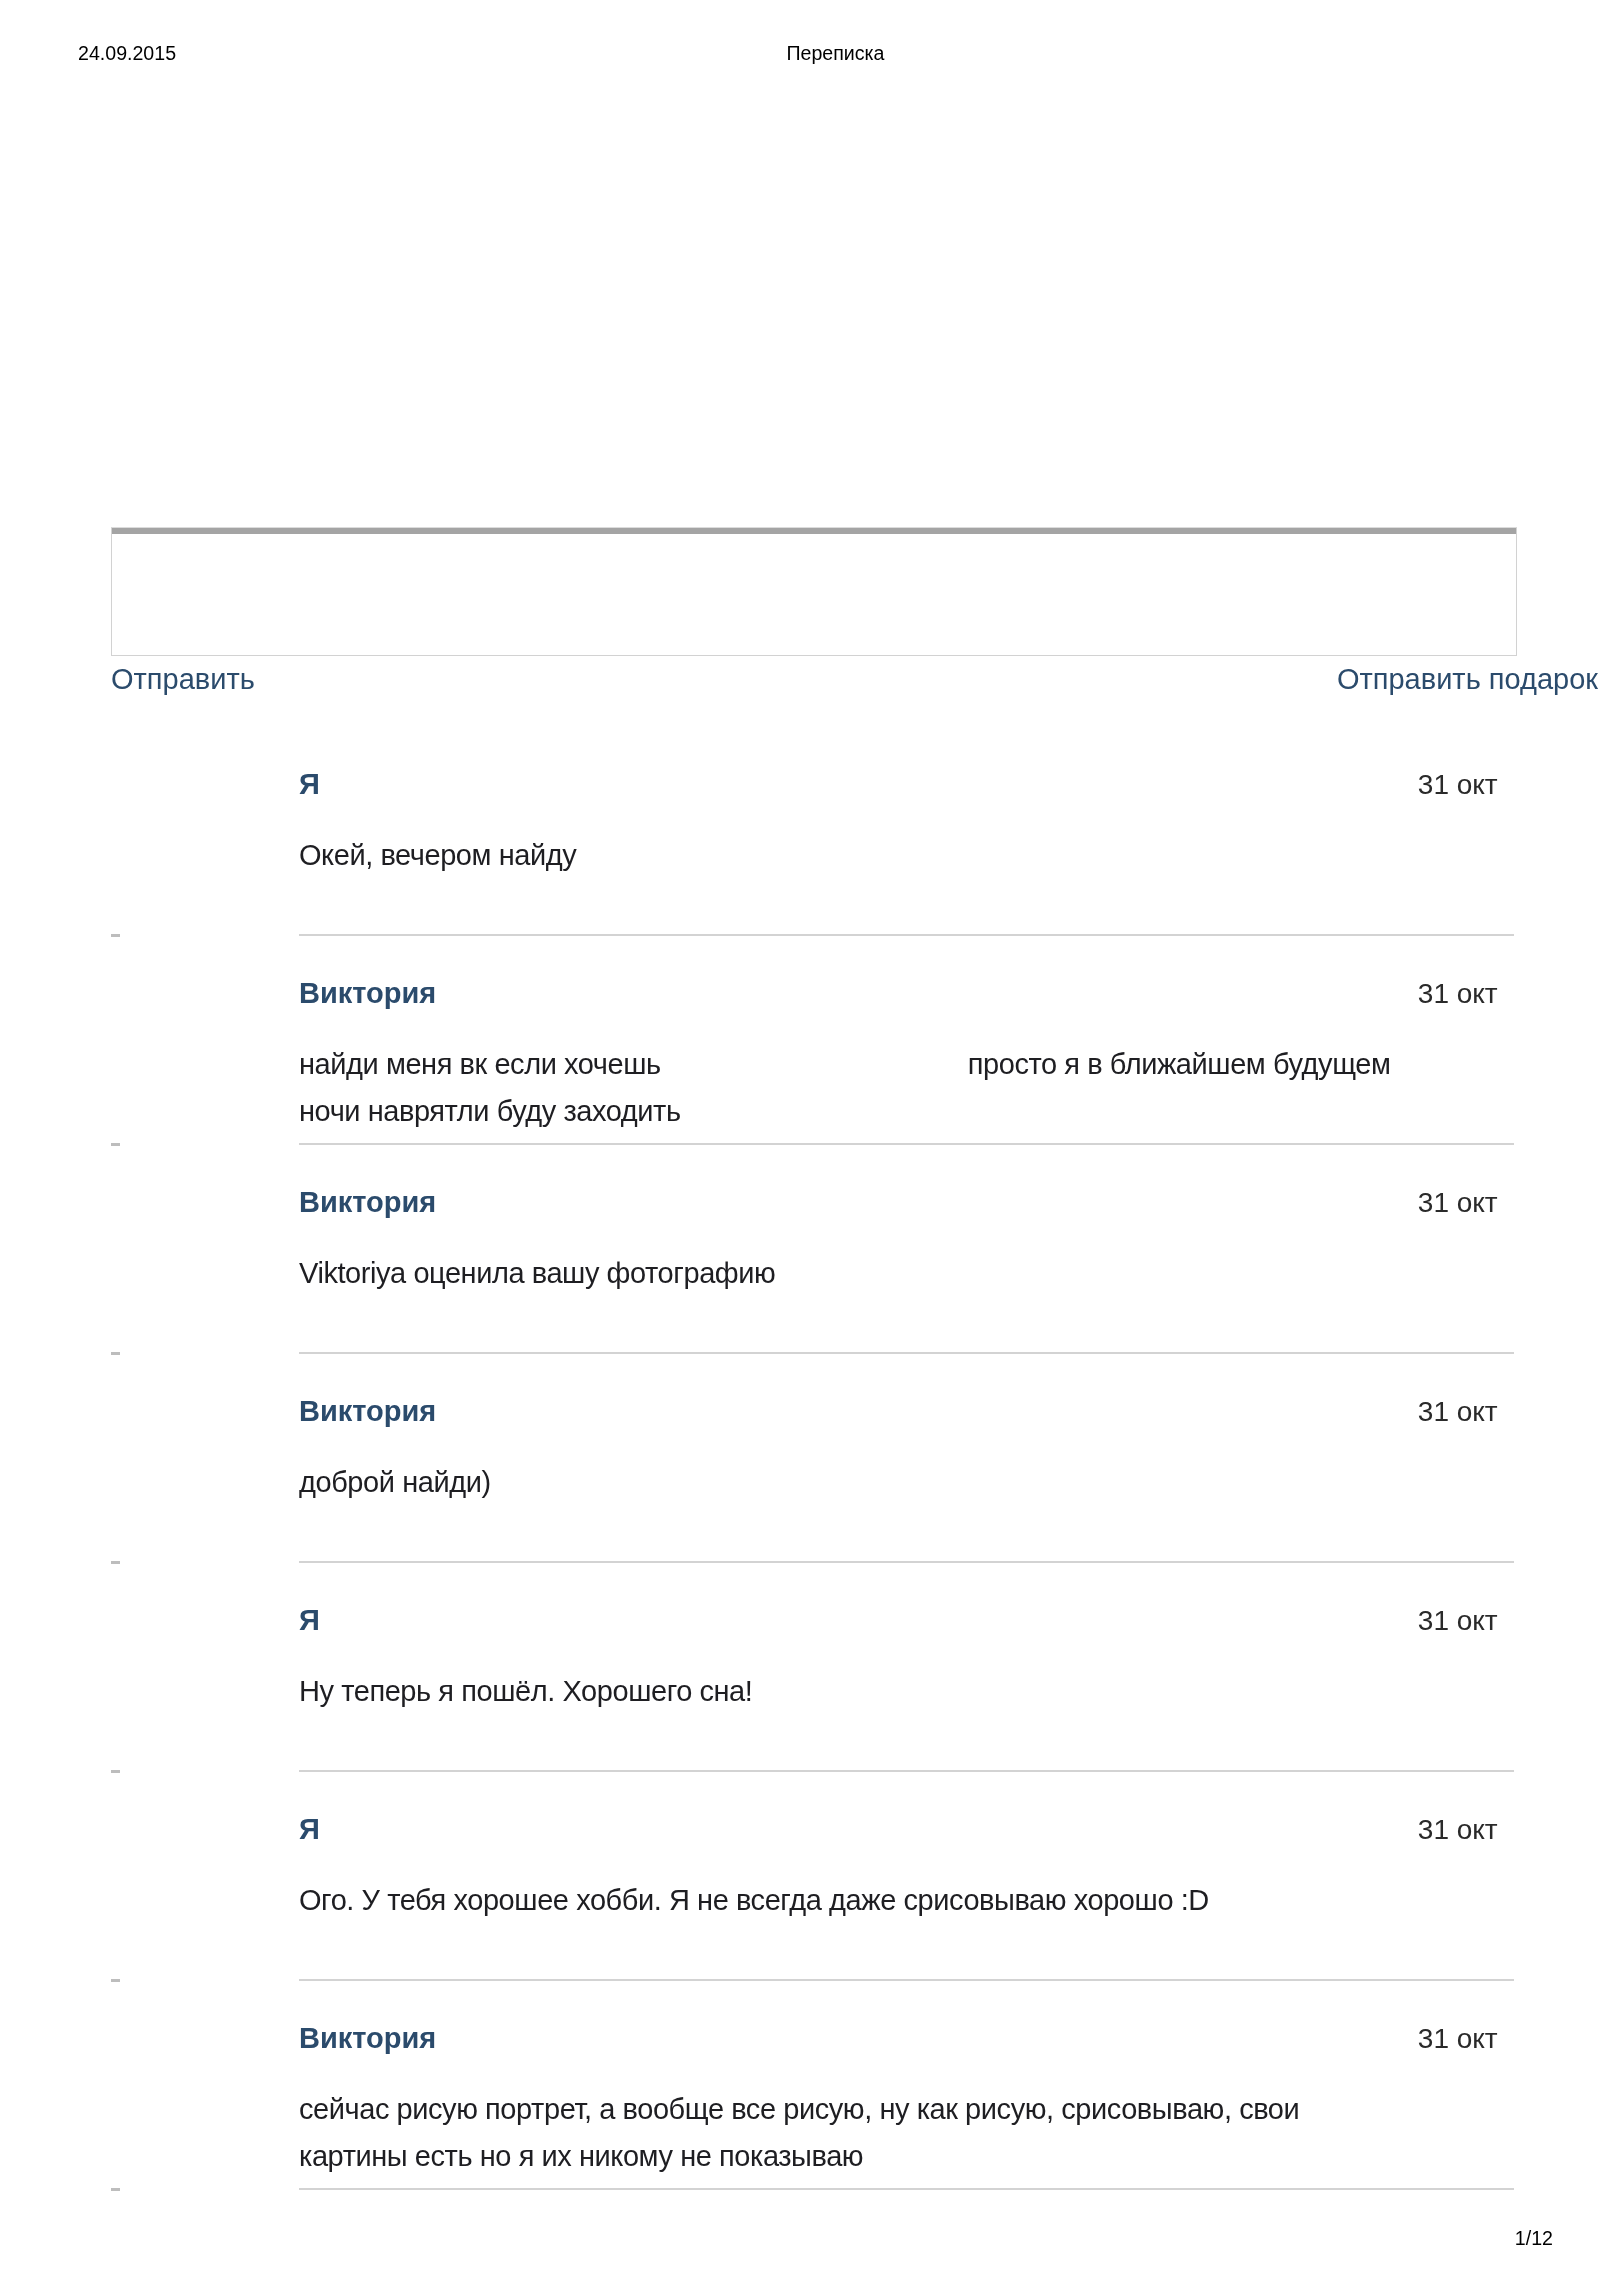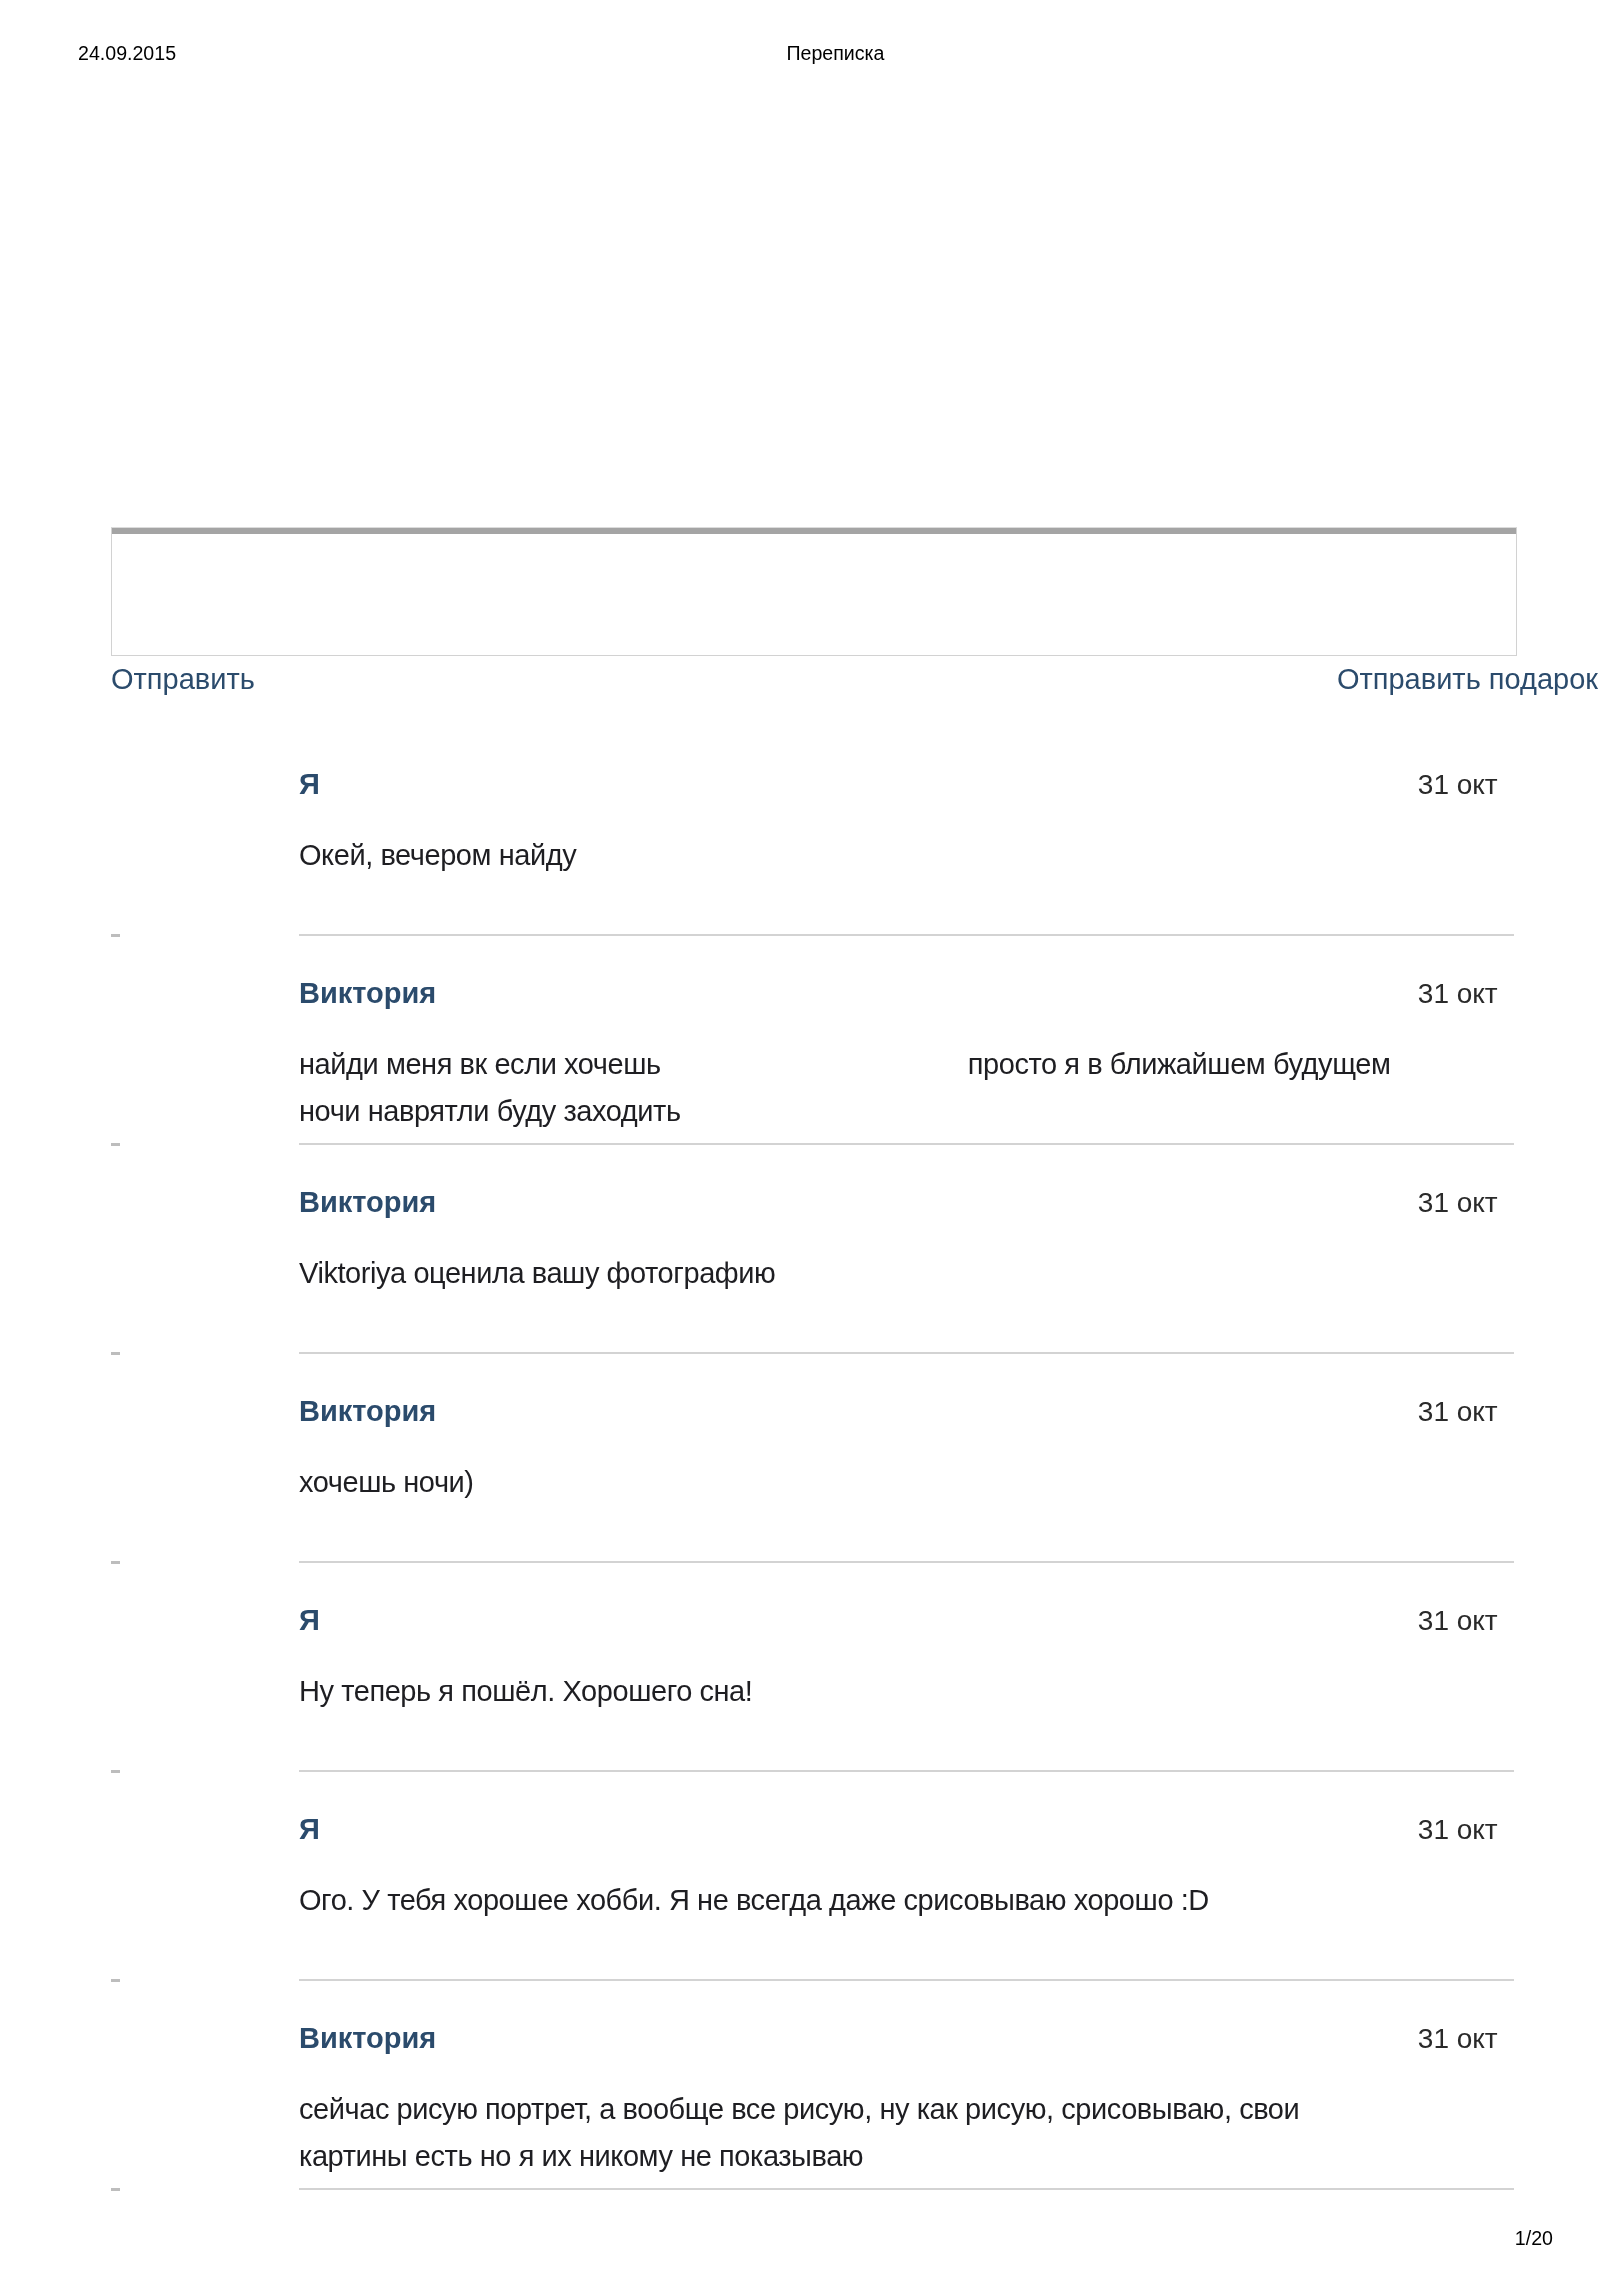--- a/index.html
+++ b/index.html
@@ -185,21 +185,21 @@
     </div>
     <div class="msg-text"><span>Viktoriya оценила вашу фотографию</span></div>
     <span class="margin-dash"></span>
   </div>
 
   <div class="msg-block">
     <div class="msg-head">
       <span class="msg-sender">Виктория</span>
       <span class="msg-date">31 окт</span>
     </div>
-    <div class="msg-text"><span>хочешь ночи)</span></div>
+    <div class="msg-text"><span>доброй найди)</span></div>
     <span class="margin-dash"></span>
   </div>
 
   <div class="msg-block">
     <div class="msg-head">
       <span class="msg-sender">Я</span>
       <span class="msg-date">31 окт</span>
     </div>
     <div class="msg-text"><span>Ну теперь я пошёл. Хорошего сна!</span></div>
     <span class="margin-dash"></span>
@@ -218,14 +218,14 @@
     <div class="msg-head">
       <span class="msg-sender">Виктория</span>
       <span class="msg-date">31 окт</span>
     </div>
     <div class="msg-text"><span>сейчас рисую портрет, а вообще все рисую, ну как рисую, срисовываю, свои</span>
 <span>картины есть но я их никому не показываю</span></div>
     <span class="margin-dash"></span>
   </div>
 </div>
 
-<div class="print-page-number">1/20</div>
+<div class="print-page-number">1/12</div>
 
 
 </body></html>

